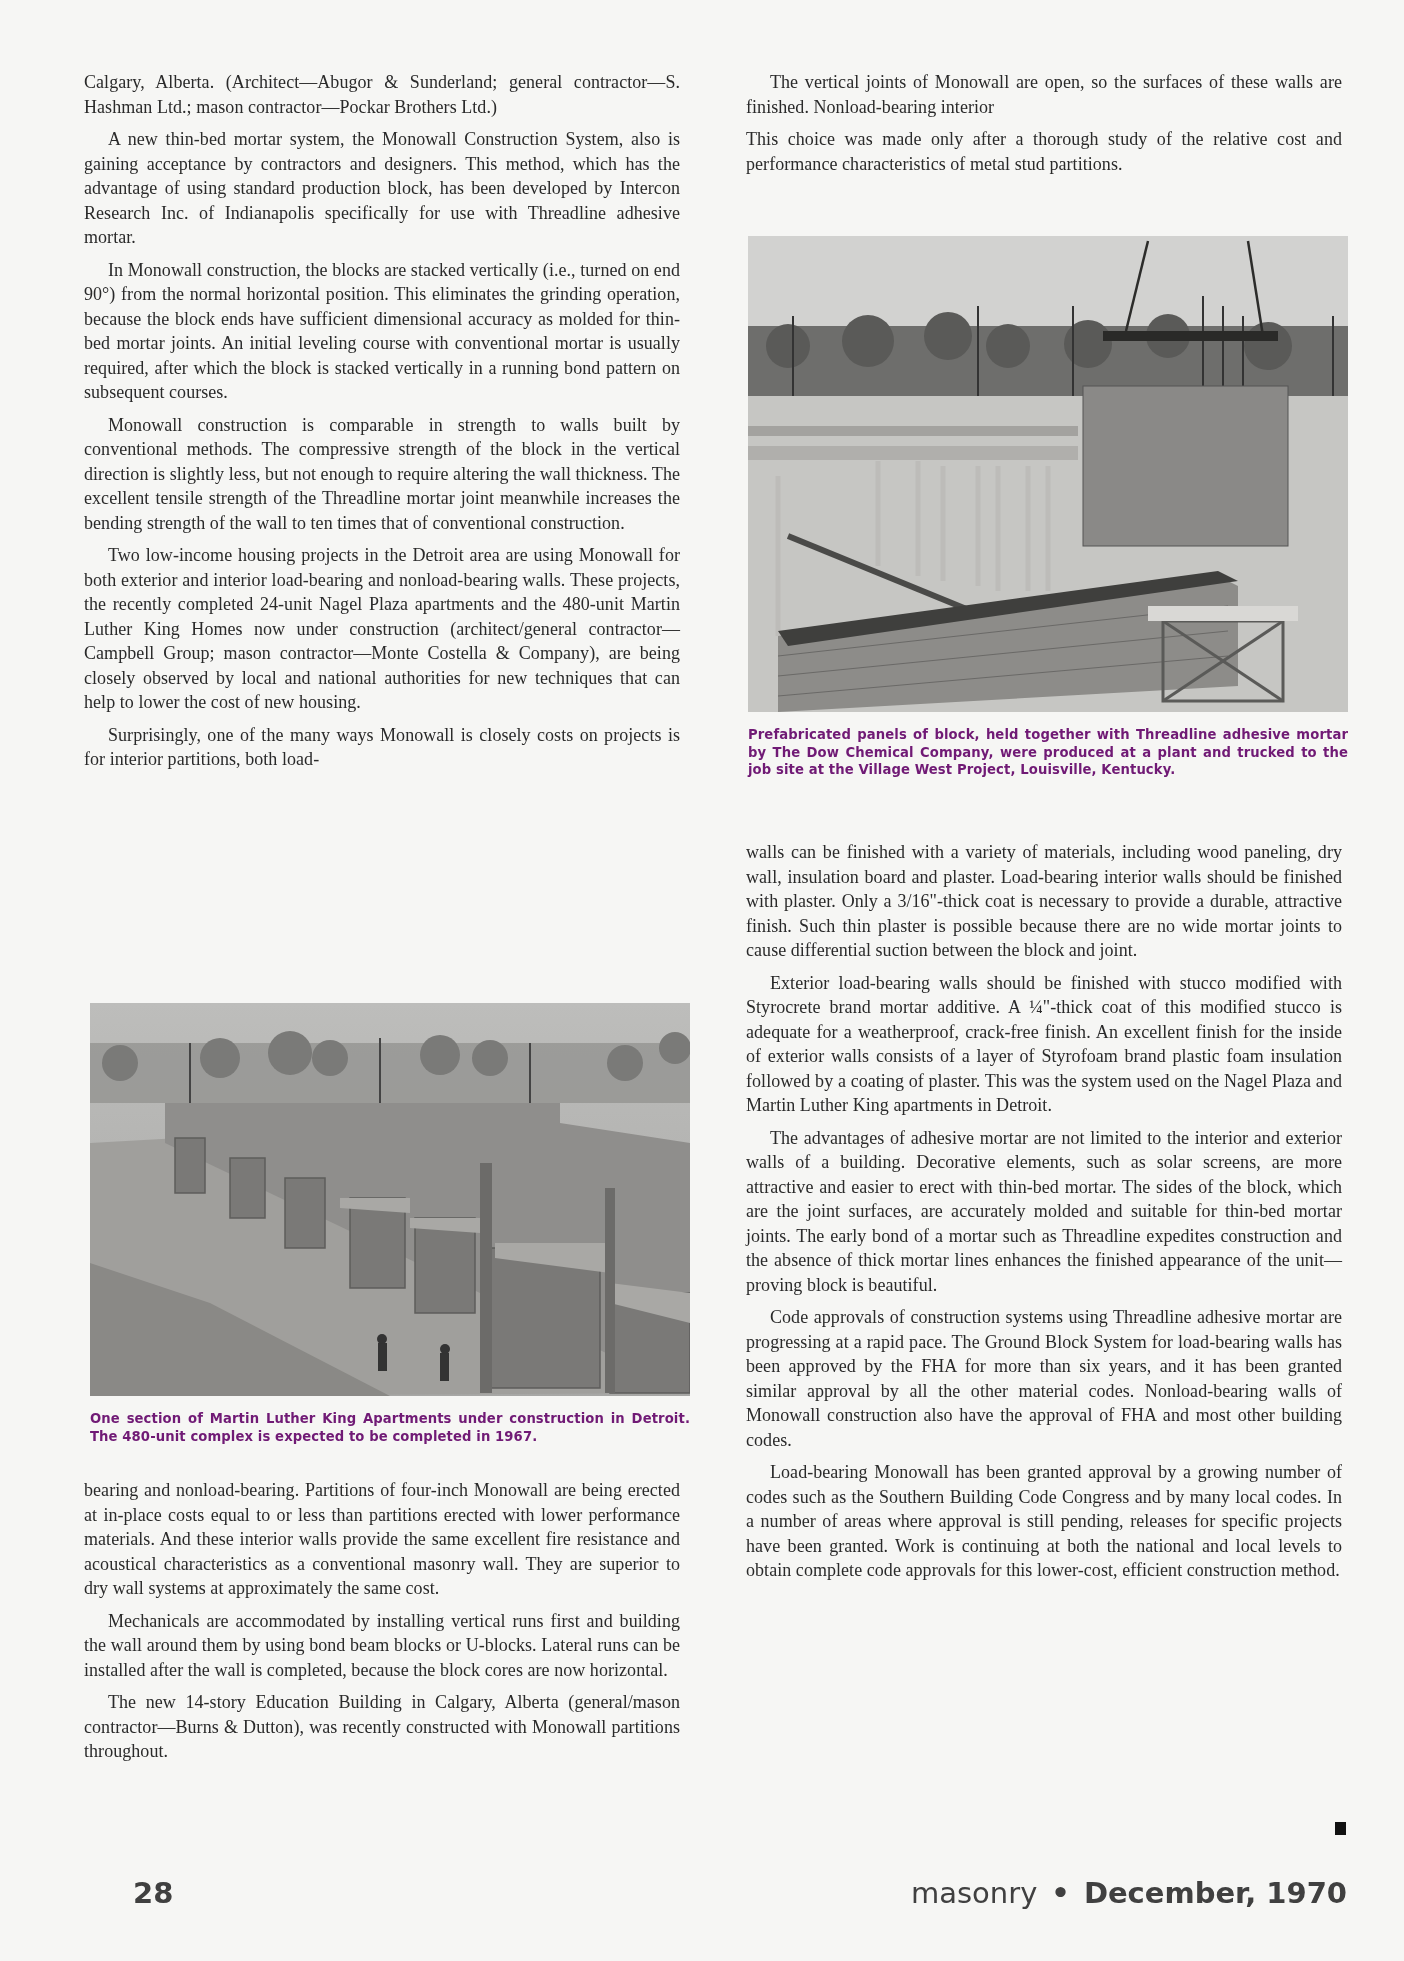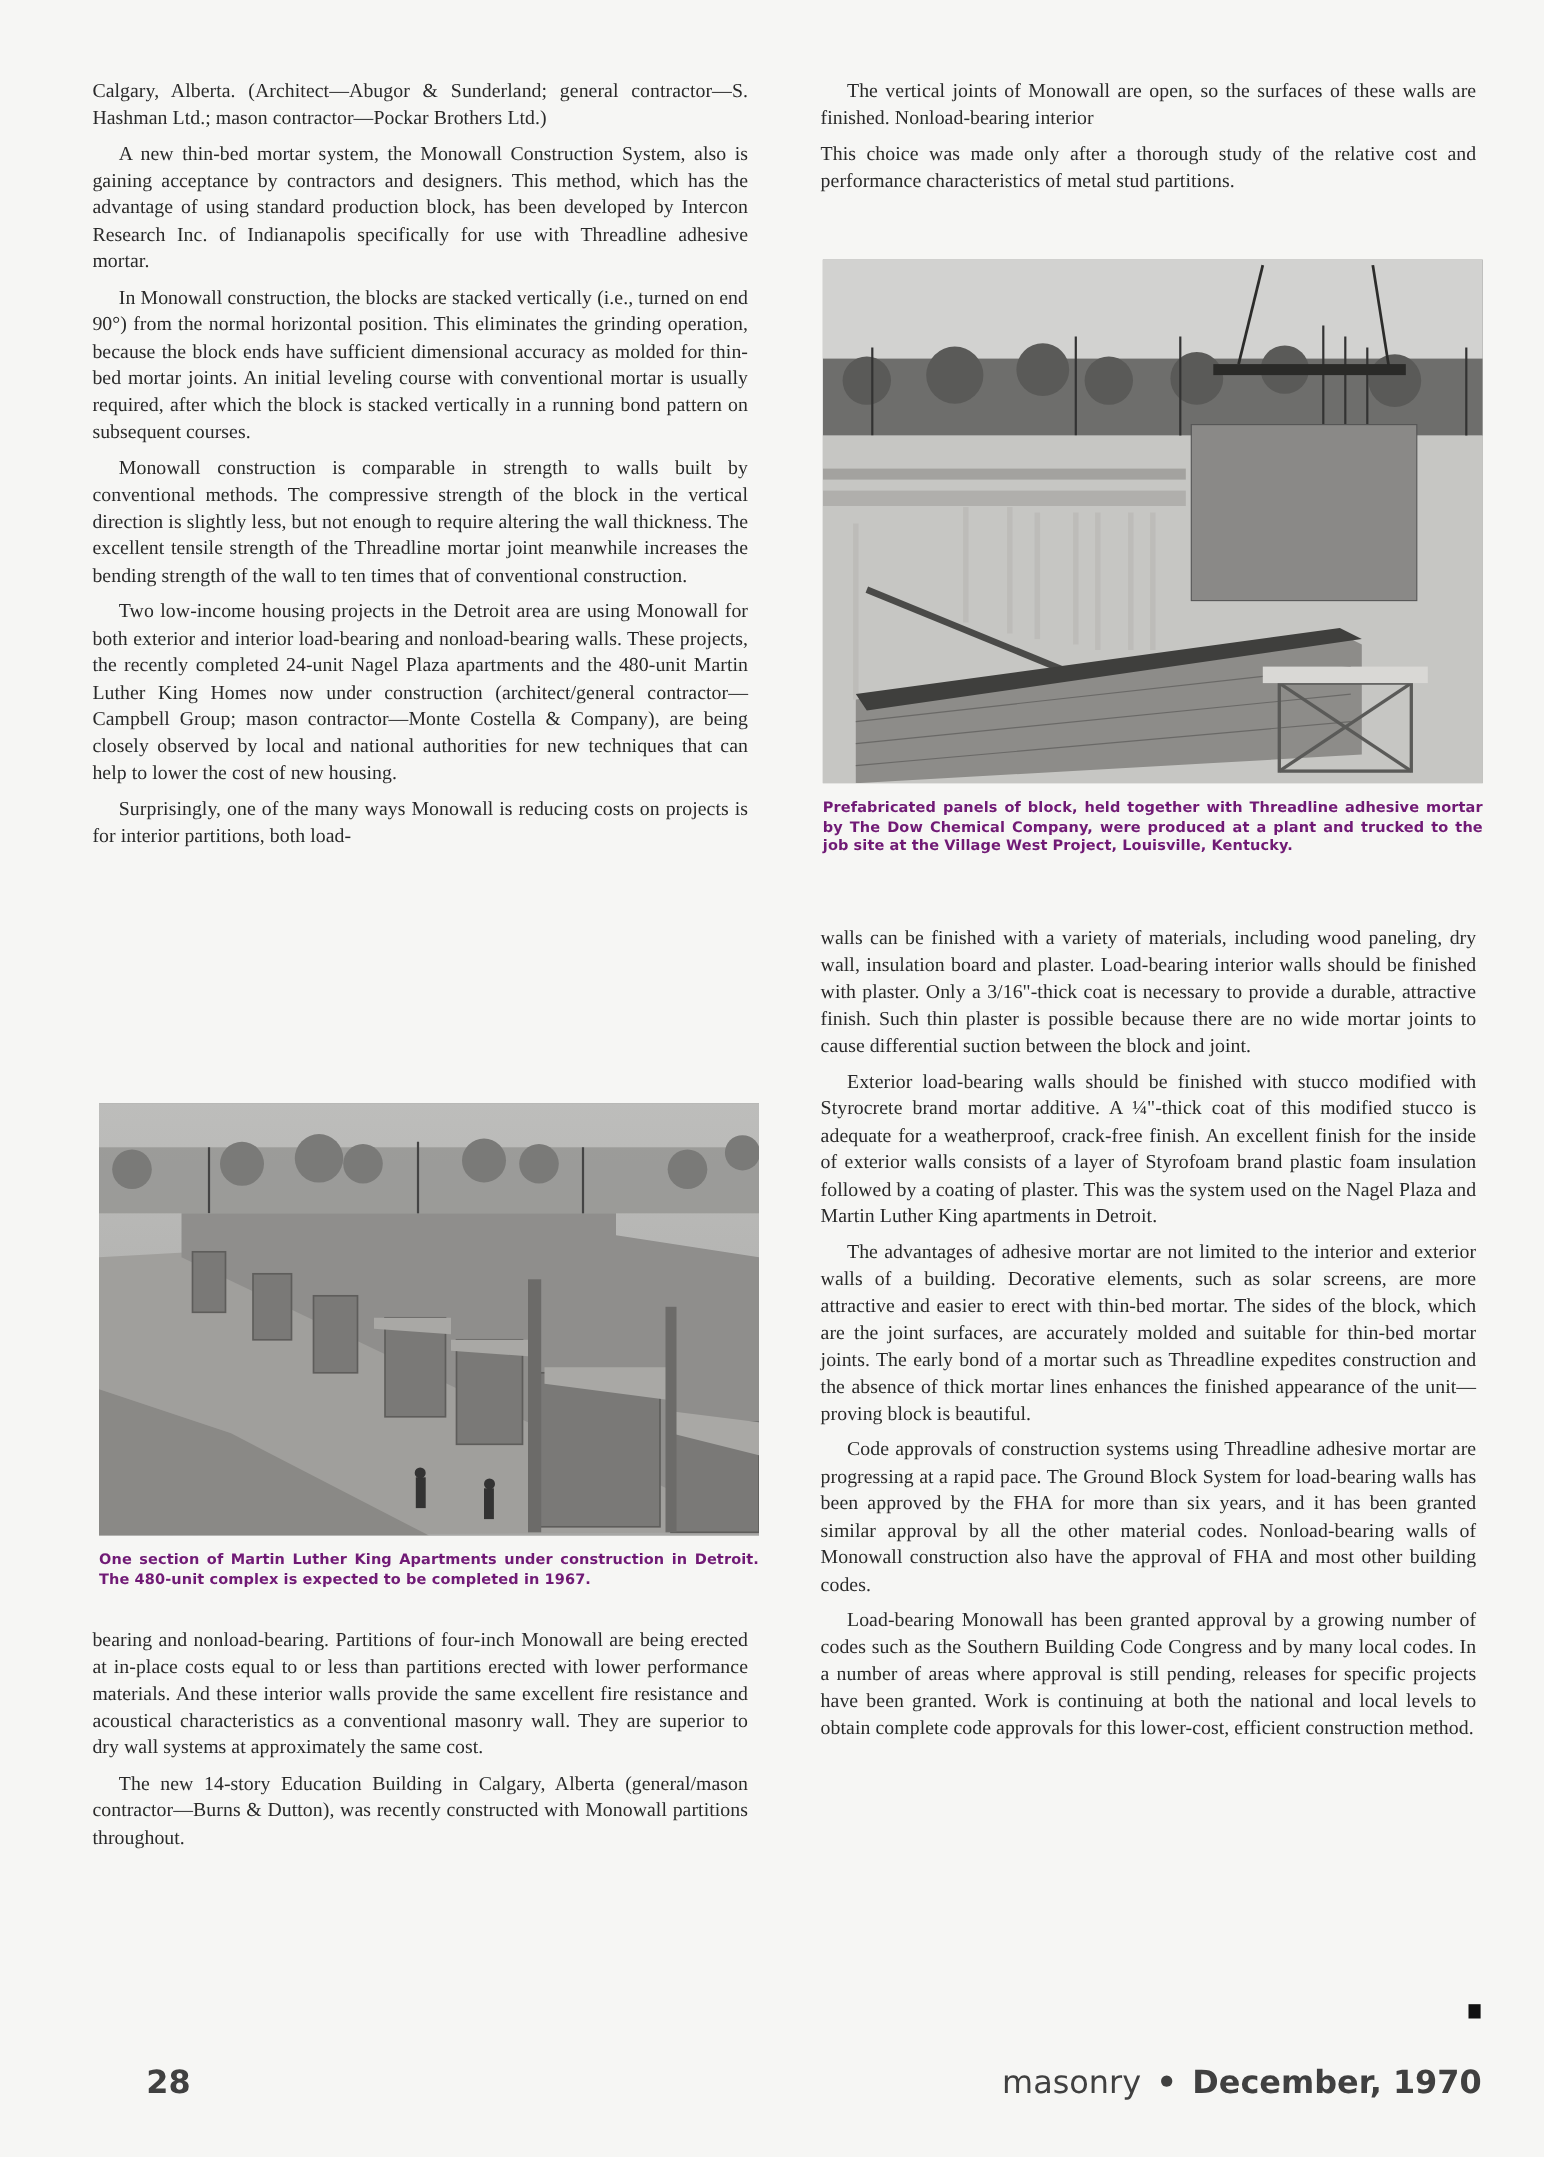--- a/index.html
+++ b/index.html
@@ -64,21 +64,21 @@
   </style>
 </head>
 <body>
 
 <div class="col col-left" style="top:70px;">
   <p class="para noindent">Calgary, Alberta. (Architect—Abugor &amp; Sunderland; general contractor—S. Hashman Ltd.; mason contractor—Pockar Brothers Ltd.)</p>
   <p class="para">A new thin-bed mortar system, the Monowall Construction System, also is gaining acceptance by contractors and designers. This method, which has the advantage of using standard production block, has been developed by Intercon Research Inc. of Indianapolis specifically for use with Threadline adhesive mortar.</p>
   <p class="para">In Monowall construction, the blocks are stacked vertically (i.e., turned on end 90°) from the normal horizontal position. This eliminates the grinding operation, because the block ends have sufficient dimensional accuracy as molded for thin-bed mortar joints. An initial leveling course with conventional mortar is usually required, after which the block is stacked vertically in a running bond pattern on subsequent courses.</p>
   <p class="para">Monowall construction is comparable in strength to walls built by conventional methods. The compressive strength of the block in the vertical direction is slightly less, but not enough to require altering the wall thickness. The excellent tensile strength of the Threadline mortar joint meanwhile increases the bending strength of the wall to ten times that of conventional construction.</p>
   <p class="para">Two low-income housing projects in the Detroit area are using Monowall for both exterior and interior load-bearing and nonload-bearing walls. These projects, the recently completed 24-unit Nagel Plaza apartments and the 480-unit Martin Luther King Homes now under construction (architect/general contractor—Campbell Group; mason contractor—Monte Costella &amp; Company), are being closely observed by local and national authorities for new techniques that can help to lower the cost of new housing.</p>
-  <p class="para">Surprisingly, one of the many ways Monowall is reducing costs on projects is for interior partitions, both load-</p>
+  <p class="para">Surprisingly, one of the many ways Monowall is closely costs on projects is for interior partitions, both load-</p>
 </div>
 
 <div class="photo" style="left:90px; top:1003px; width:600px; height:393px;" title="Row of concrete block wall sections under construction with two workers on a dirt road">
   <svg viewBox="0 0 600 393" preserveAspectRatio="none">
     <defs>
       <linearGradient id="skyL" x1="0" y1="0" x2="0" y2="1">
         <stop offset="0" stop-color="#bdbdbb"></stop>
         <stop offset="1" stop-color="#a7a7a5"></stop>
       </linearGradient>
     </defs>
@@ -131,20 +131,21 @@
         <circle cx="292" cy="336" r="5"></circle>
       <rect x="350" y="350" width="9" height="28"></rect>
         <circle cx="355" cy="346" r="5"></circle>
     </g>
   </svg>
 </div>
 <div class="caption" style="left:90px; top:1410px; width:600px;">One section of Martin Luther King Apartments under construction in Detroit. The 480-unit complex is expected to be completed in 1967.</div>
 
 <div class="col col-left" style="top:1478px;">
   <p class="para noindent">bearing and nonload-bearing. Partitions of four-inch Monowall are being erected at in-place costs equal to or less than partitions erected with lower performance materials. And these interior walls provide the same excellent fire resistance and acoustical characteristics as a conventional masonry wall. They are superior to dry wall systems at approximately the same cost.</p>
+  <p class="para">Mechanicals are accommodated by installing vertical runs first and building the wall around them by using bond beam blocks or U-blocks. Lateral runs can be installed after the wall is completed, because the block cores are now horizontal.</p>
   <p class="para">The new 14-story Education Building in Calgary, Alberta (general/mason contractor—Burns &amp; Dutton), was recently constructed with Monowall partitions throughout.</p>
 </div>
 
 <div class="col col-right" style="top:70px;">
   <p class="para">The vertical joints of Monowall are open, so the surfaces of these walls are finished. Nonload-bearing interior</p>
   <p class="para noindent">This choice was made only after a thorough study of the relative cost and performance characteristics of metal stud partitions.</p>
 </div>
 
 <div class="photo" style="left:748px; top:236px; width:600px; height:476px;" title="Crane lifting a prefabricated block panel onto a wood-framed building on a block foundation">
   <svg viewBox="0 0 600 476" preserveAspectRatio="none">

